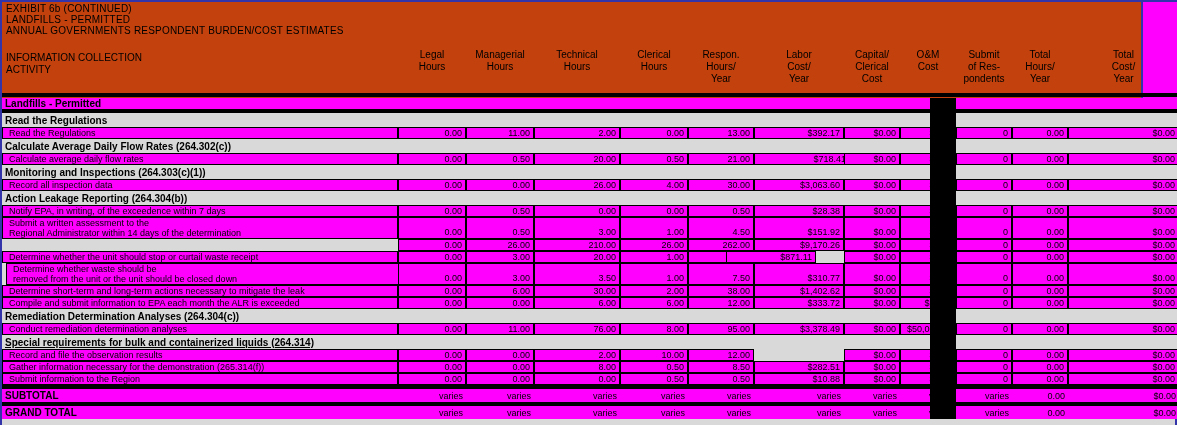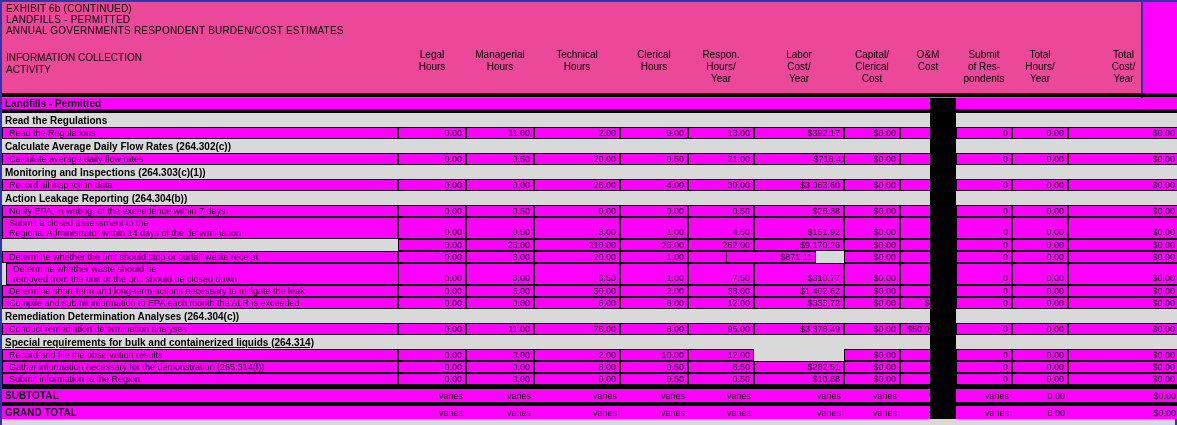--- a/index.html
+++ b/index.html
@@ -18,21 +18,21 @@
     background: #d9d9d9;
     border-left: 2px solid #3333aa;
     border-top: 2px solid #3333aa;
     border-right: 2px solid #3333aa;
   }
 
   
   .titleblock {
     position: absolute; left: 0; top: 0;
     width: 1141px; height: 96px;
-    background: #ec4899;
+    background: #c2410c;
     border-right: 2px solid #3333aa;
   }
   .titleblock .tline {
     font-size: 10px; color: #000;
     line-height: 11px;
     padding-left: 4px;
     white-space: nowrap;
     letter-spacing: 0.2px;
   }
   .titleblock .tline.t1 { padding-top: 1px; }
@@ -242,21 +242,21 @@
         <div class="cell num" style="left: 752px; width: 90px;">$28.38</div>
         <div class="cell num" style="left: 842px; width: 56px;">$0.00</div>
         <div class="cell num" style="left: 898px; width: 56px;">$3.00</div>
         <div class="cell num" style="left: 954px; width: 56px;">0</div>
         <div class="cell num" style="left: 1010px; width: 56px;">0.00</div>
         <div class="cell num" style="left: 1066px; width: 111px;">$0.00</div>
         <div class="blackgap" style="left: 928px; width: 26px;"></div>
       </div>
       <div class="row r-data" style="height: 22px;">
         <div class="cell lab" style="left: 0px; width: 396px; display: block; line-height: 10px; padding-top: 0px;">
-          <div>Submit a closed assessment to the</div>
+          <div>Submit a written assessment to the</div>
           <div>Regional Administrator within 14 days of the determination</div>
         </div>
         <div class="cell num" style="left: 396px; width: 68px; align-items: flex-end; padding-bottom: 1px;">0.00</div>
         <div class="cell num" style="left: 464px; width: 68px; align-items: flex-end; padding-bottom: 1px;">0.50</div>
         <div class="cell num" style="left: 532px; width: 86px; align-items: flex-end; padding-bottom: 1px;">3.00</div>
         <div class="cell num" style="left: 618px; width: 68px; align-items: flex-end; padding-bottom: 1px;">1.00</div>
         <div class="cell num" style="left: 686px; width: 66px; align-items: flex-end; padding-bottom: 1px;">4.50</div>
         <div class="cell num" style="left: 752px; width: 90px; align-items: flex-end; padding-bottom: 1px;">$151.92</div>
         <div class="cell num" style="left: 842px; width: 56px; align-items: flex-end; padding-bottom: 1px;">$0.00</div>
         <div class="cell num" style="left: 898px; width: 56px; align-items: flex-end; padding-bottom: 1px;">$3.00</div>

